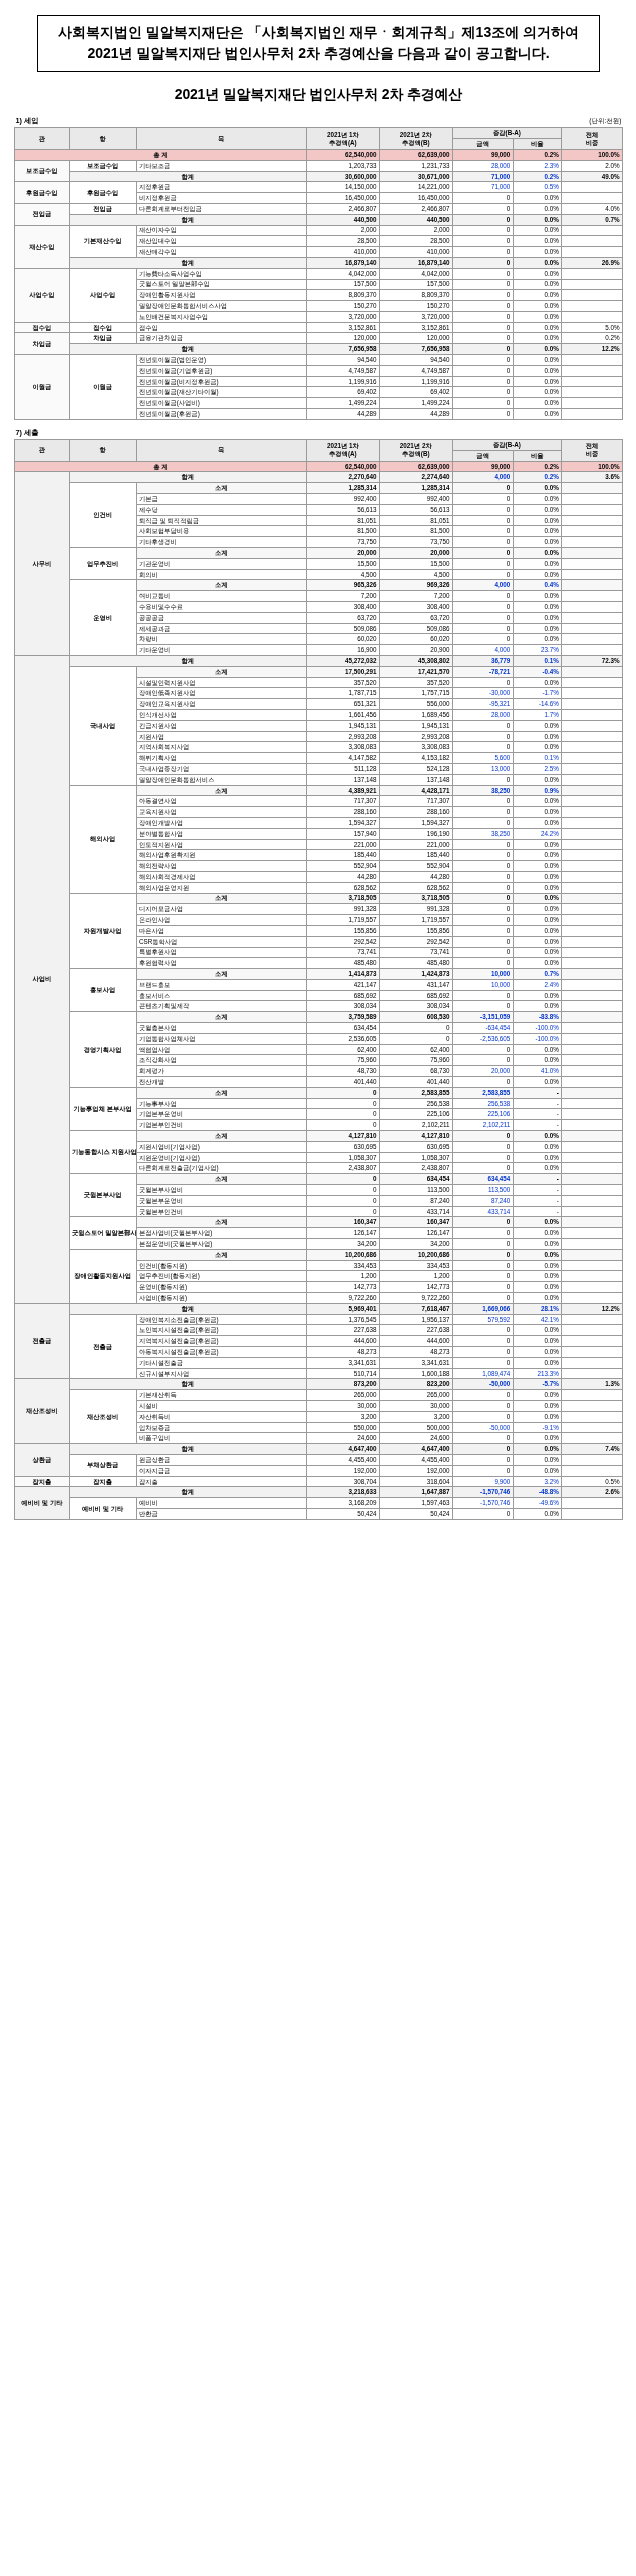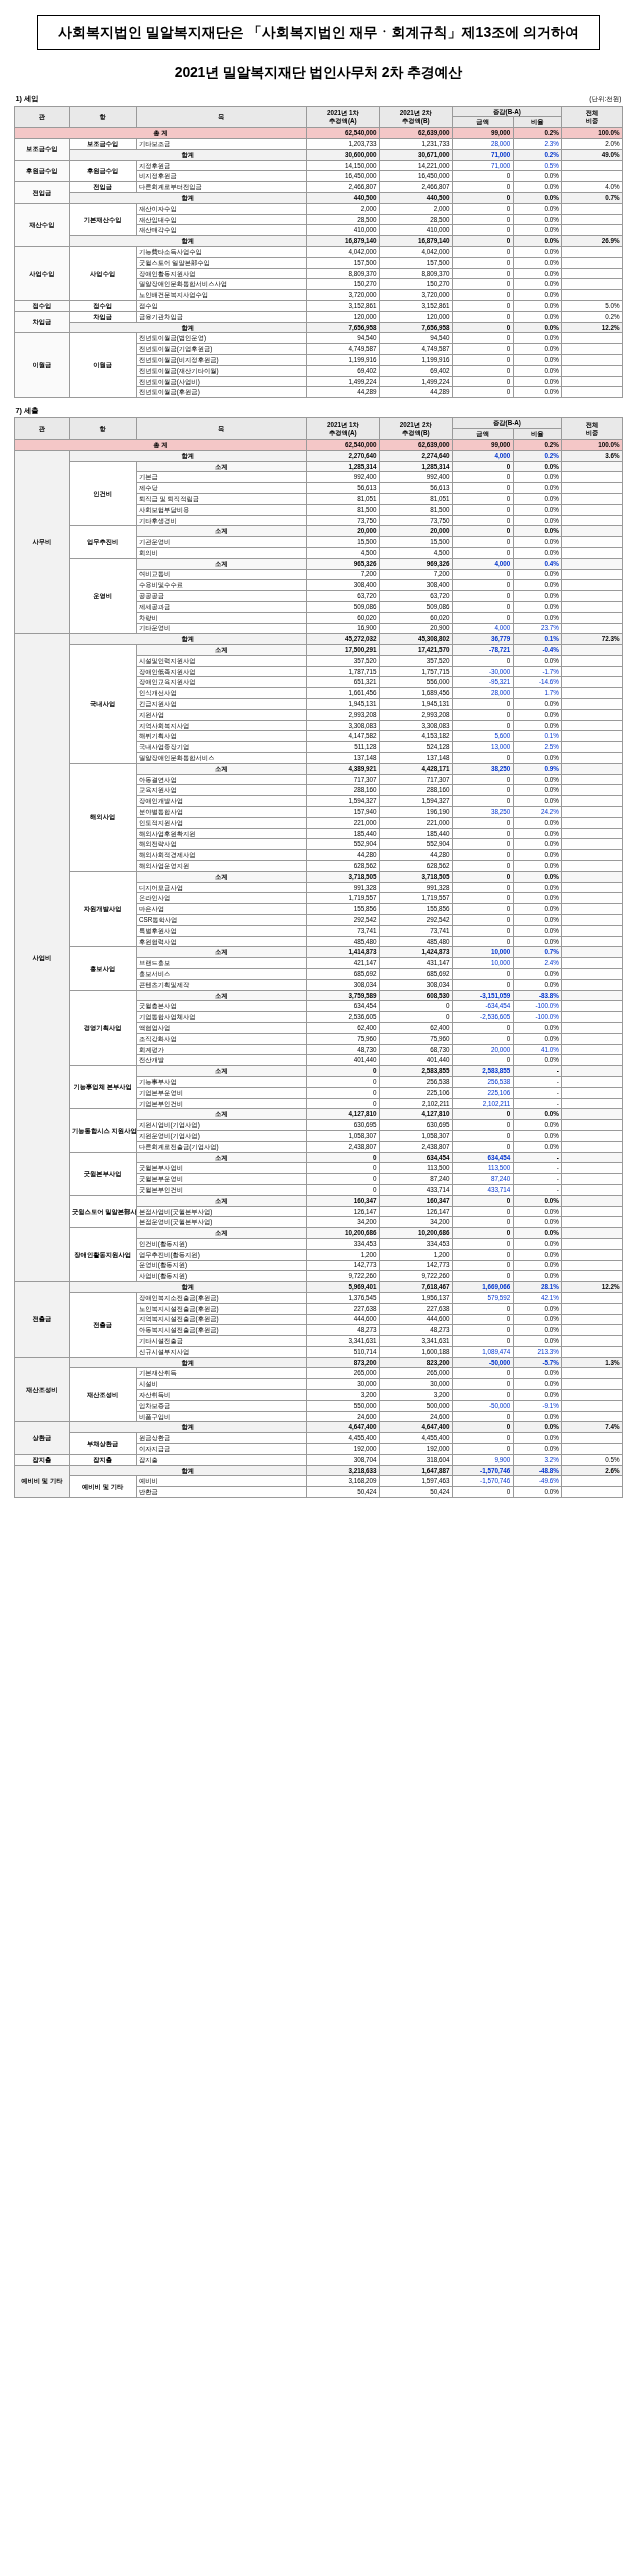--- a/index.html
+++ b/index.html
@@ -70,20 +70,21 @@
   td.grp { background: #fafafa; font-weight: bold; vertical-align: middle; }
   td.grp2 { background: #ffffff; font-weight: bold; vertical-align: middle; }
 </style>
 </head>
 <body>
 
 <div class="page">
 
   <div class="notice">
     <div>사회복지법인 밀알복지재단은 「사회복지법인 재무ㆍ회계규칙」제13조에 의거하여</div>
+    <div>2021년 밀알복지재단 법인사무처 2차 추경예산을 다음과 같이 공고합니다.</div>
   </div>
 
   <div class="doc-title">2021년 밀알복지재단 법인사무처 2차 추경예산</div>
 
   <div class="sec-head">
     <span>1) 세입</span>
     <span class="sec-unit">(단위:천원)</span>
   </div>
 
   <table class="budget">

